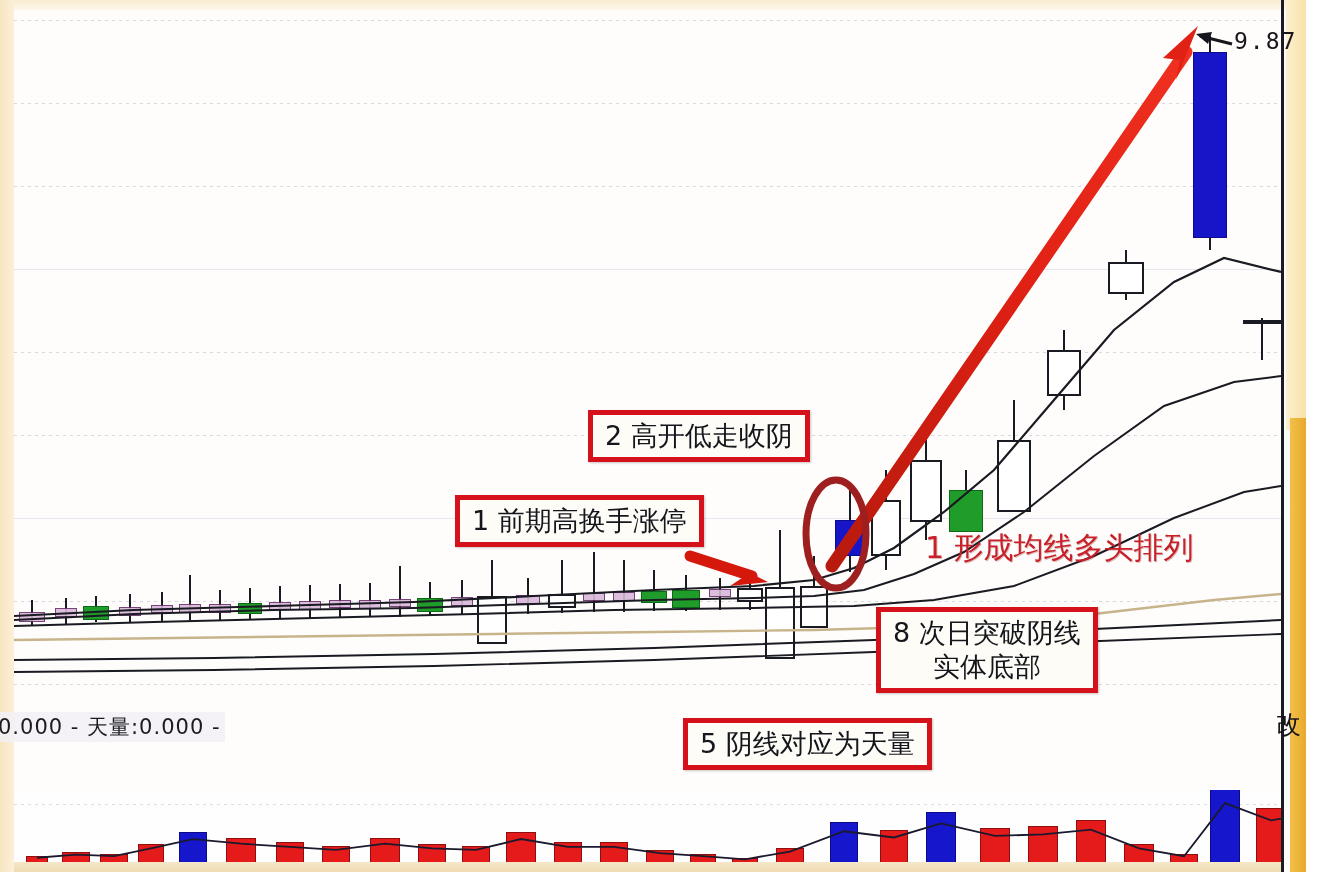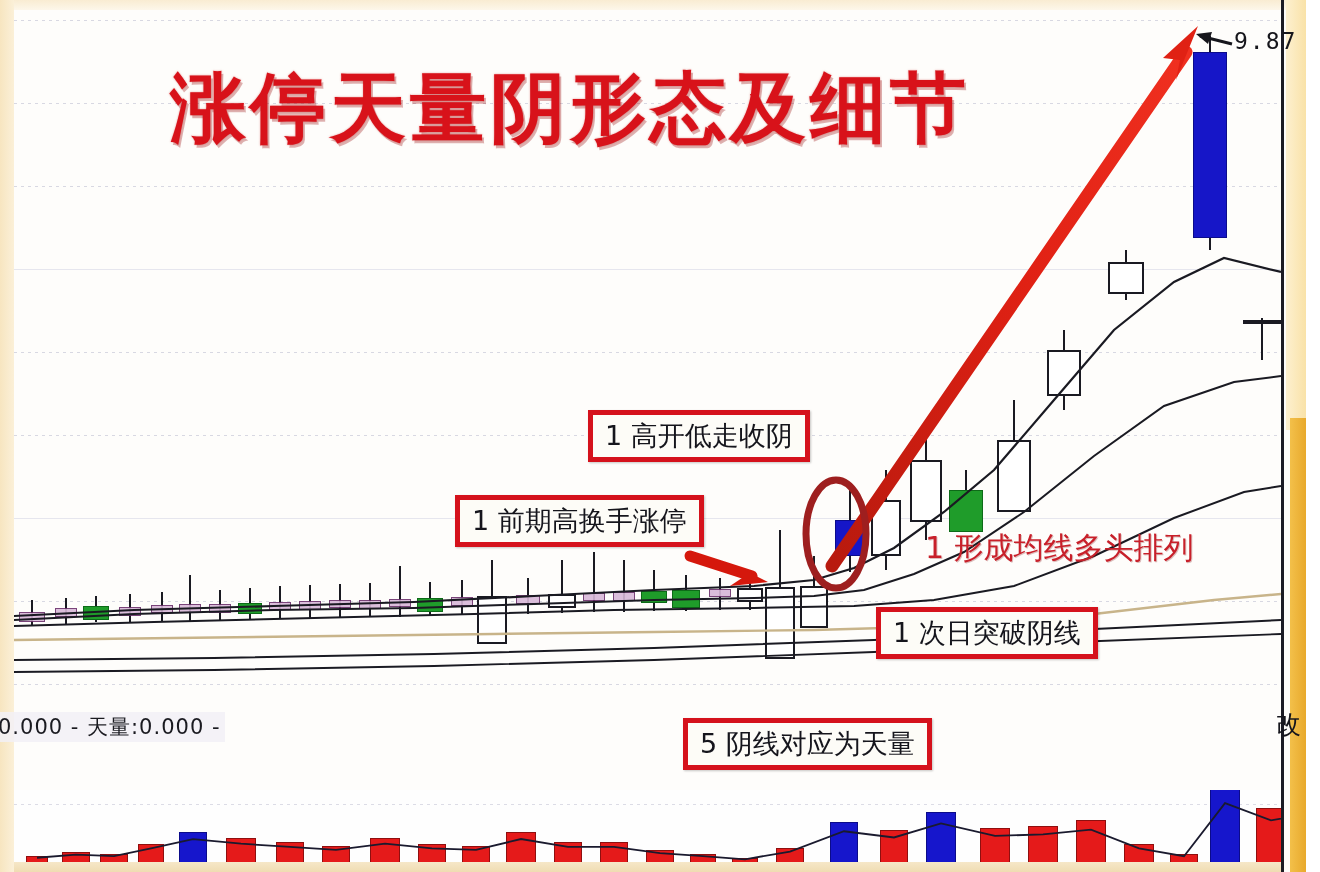--- a/index.html
+++ b/index.html
@@ -300,38 +300,38 @@
     </g>
 
     <ellipse cx="836" cy="534" rx="30" ry="54" fill="none" stroke="#9e1f1f" stroke-width="7"></ellipse>
 
     <g>
       <path d="M 1200 36 L 1232 44" stroke="#16161c" stroke-width="3" fill="none"></path>
       <path d="M 1196 34 L 1212 32 L 1208 44 Z" fill="#16161c"></path>
     </g>
   </svg>
 
-  <div class="title">涨停天量阴形态及细节</div>
 
   <div class="price-tag" style="left:1234px; top:28px;">9.87</div>
 
   <div class="status-bar" style="left:-6px; top:712px;">0.000 - 天量:0.000 -</div>
 
   <div class="edge-char" style="left:1276px; top:708px;">改</div>
 
   <div id="annos">
       <div class="anno" style="left: 455px; top: 495px;">
         <div>1 前期高换手涨停</div>
       </div>
       <div class="anno" style="left: 588px; top: 410px;">
-        <div>1 高开低走收阴</div>
+        <div>2 高开低走收阴</div>
       </div>
       <div class="anno" style="left: 683px; top: 718px;">
         <div>5 阴线对应为天量</div>
       </div>
       <div class="anno two-line" style="left: 876px; top: 607px;">
-        <div>1 次日突破阴线</div>
+        <div>8 次日突破阴线</div>
+        <div>实体底部</div>
       </div>
       <div class="anno-plain" style="left: 925px; top: 528px;">
         <div>1 形成均线多头排列</div>
       </div>
     </div>
 </div>
 
 </body></html>

